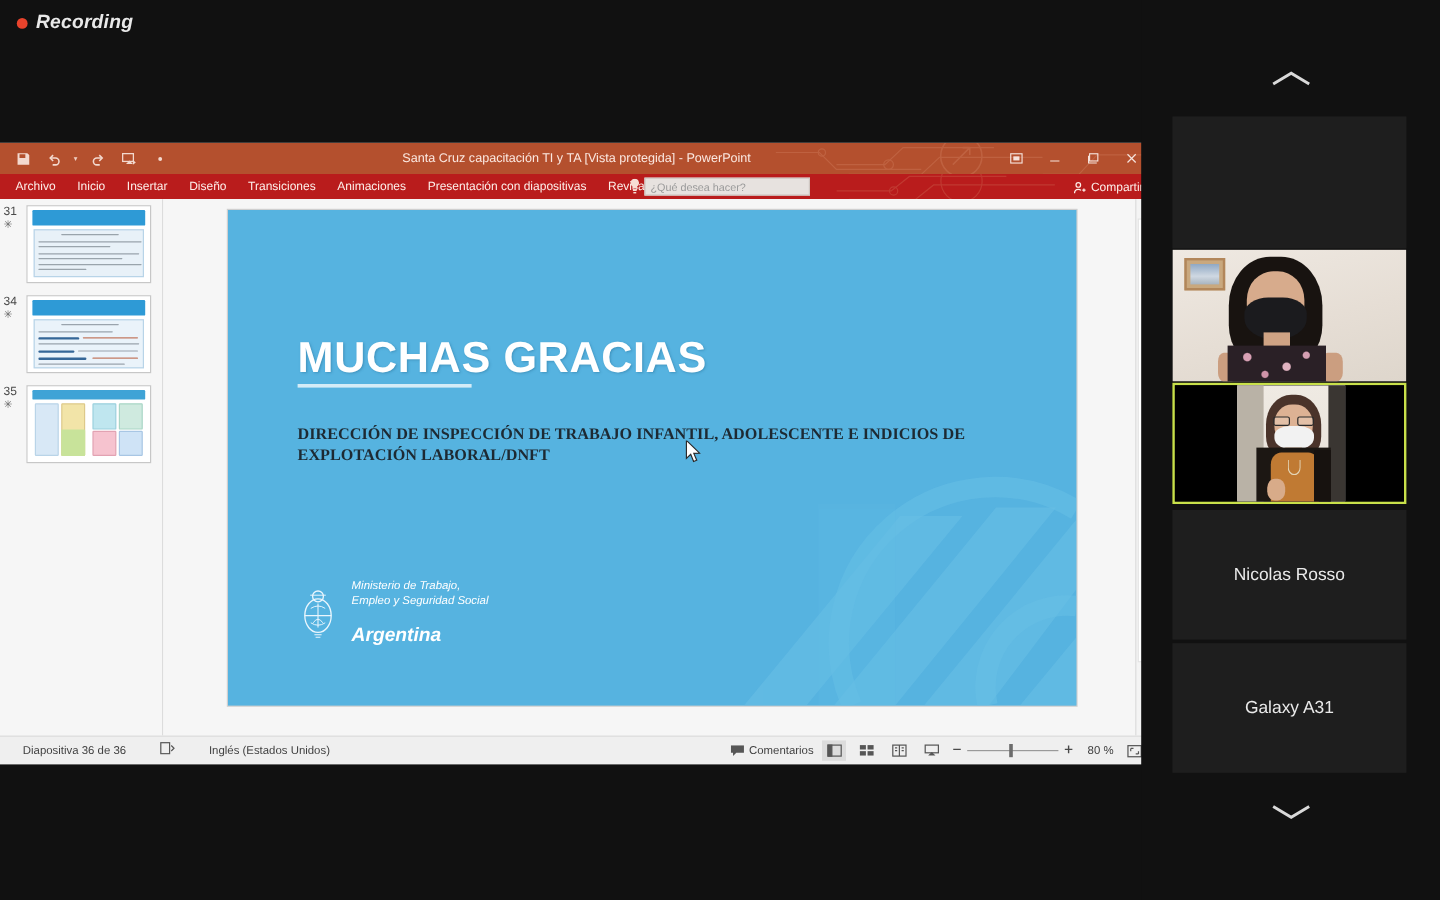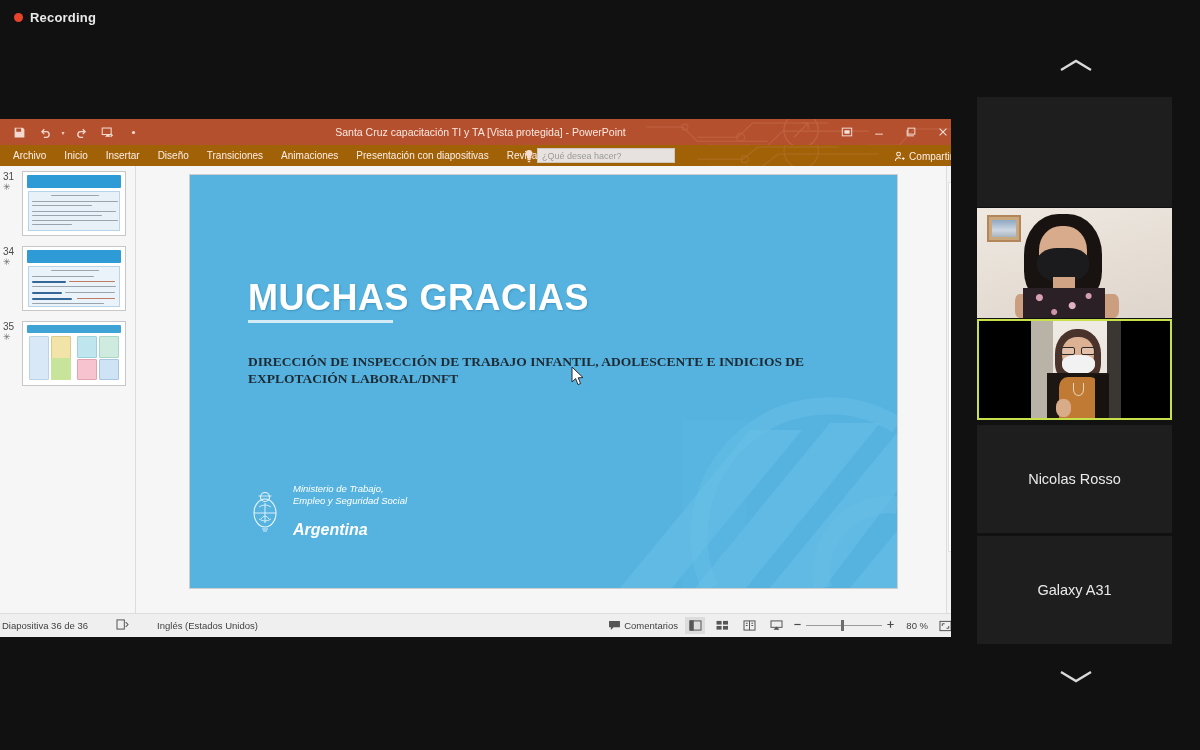--- a/index.html
+++ b/index.html
@@ -10,21 +10,21 @@
     overflow: hidden;
   }
   #screen { position: relative; width: 1200px; height: 750px; background: #111111; }
 
   
   #rec-badge {
     position: absolute; left: 14px; top: 10px;
     display: flex; align-items: center; gap: 7px;
   }
   #rec-dot { width: 9px; height: 9px; border-radius: 50%; background: #e8432c; }
-  #rec-label { color: #e9e9e9; font-size: 13px; font-weight: bold; letter-spacing: .2px; }
+  #rec-label { color: #e9e9e9; font-size: 16px; font-weight: bold; letter-spacing: .2px; font-style: italic; }
 
   
   #ppt {
     position: absolute; left: 0px; top: 119px; width: 961px; height: 518px;
     background: #f1f1f1; overflow: hidden;
   }
   #ppt-titlebar {
     position: relative; height: 26px; background: #b4502e; overflow: hidden;
   }
   #tb-deco { position: absolute; inset: 0; opacity: .30; }
@@ -38,21 +38,21 @@
   #ppt-title {
     position: absolute; left: 0; right: 0; top: 0; height: 26px;
     display: flex; align-items: center; justify-content: center;
     color: #fbe8e1; font-size: 10.5px; white-space: nowrap;
   }
   #wincontrols { position: absolute; right: 2px; top: 0; height: 26px; display: flex; align-items: center; }
   .win-btn { width: 32px; height: 26px; display: flex; align-items: center; justify-content: center; color: #f6e3dc; }
   .win-btn svg { display:block; }
 
   #ppt-menubar {
-    position: relative; height: 21px; background: #a16207;
+    position: relative; height: 21px; background: #b91c1c;
     display: flex; align-items: flex-end; overflow: hidden;
   }
   #mb-deco { position:absolute; inset:0; opacity:.26; }
   .menu-tab {
     position: relative; color: #fdeee9; font-size: 10px; padding: 0 9px; line-height: 21px;
     white-space: nowrap;
   }
   #menu-left { position: relative; display: flex; align-items: center; padding-left: 4px; }
   #tellme {
     position: absolute; left: 537px; top: 3px; width: 138px; height: 15px;
@@ -133,21 +133,21 @@
   }
   .vs-btn { width: 15px; height: 15px; display:flex; align-items:center; justify-content:center; color:#6b6b6b; }
   #vs-thumb { position:absolute; left:1px; top:16px; width:13px; height:370px; background:#ffffff; border:1px solid #e2e2e2;}
   #vs-bottom { position:absolute; left:0; bottom:0; width:15px; }
 
   
   #ppt-status {
     position: relative; height: 23px; background: #efefef; border-top: 1px solid #dddddd;
     display: flex; align-items: center; font-size: 9.5px; color: #3f3f3f;
   }
-  #st-left { display: flex; align-items: center; gap: 28px; padding-left: 2px; }
+  #st-left { display: flex; align-items: center; gap: 28px; padding-left: 19px; }
   #st-right { position: absolute; right: 6px; top: 0; height: 23px; display: flex; align-items: center; gap: 7px; }
   .view-btn { width: 20px; height: 17px; display:flex; align-items:center; justify-content:center; color:#565656; }
   .view-btn.active { background: #dcdcdc; }
   #zoom-slider { display: flex; align-items: center; gap: 4px; color: #4a4a4a; }
   #zs-track { position: relative; width: 76px; height: 11px; }
   #zs-line { position:absolute; left:0; right:0; top:5px; height:1px; background:#9a9a9a;}
   #zs-knob { position:absolute; left:35px; top:0; width:3px; height:11px; background:#6c6c6c;}
   #zoom-pct { font-size: 9.5px; color: #3f3f3f; min-width: 26px; text-align: right; }
 
   

